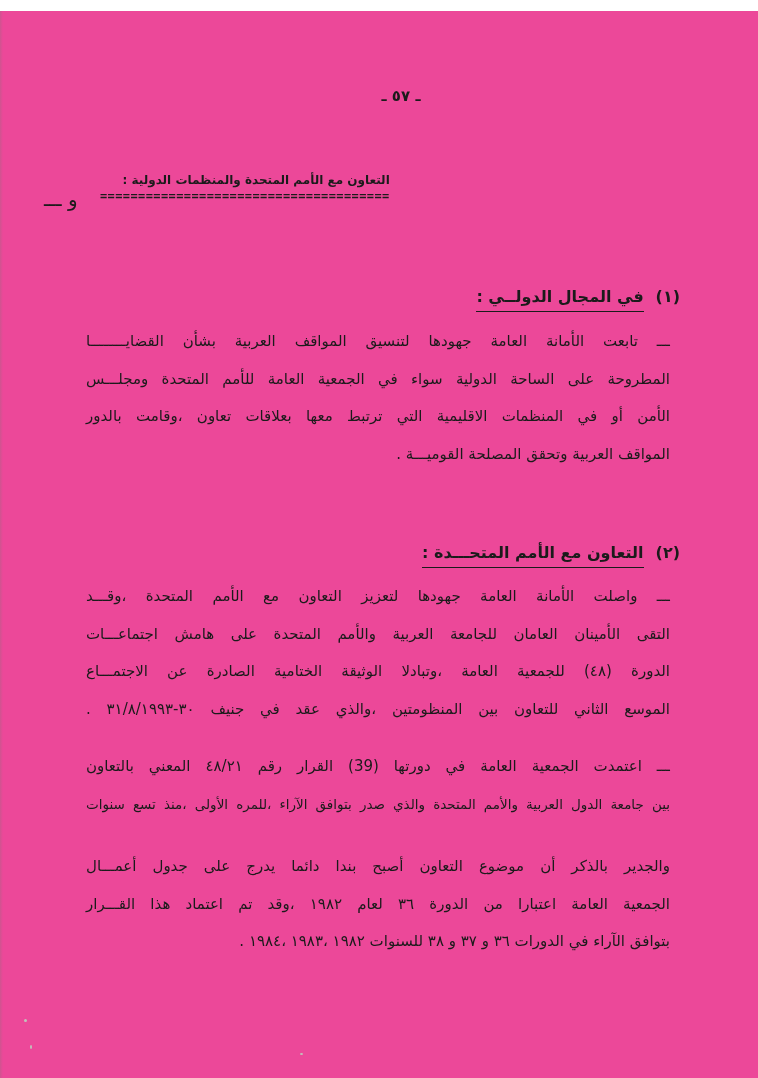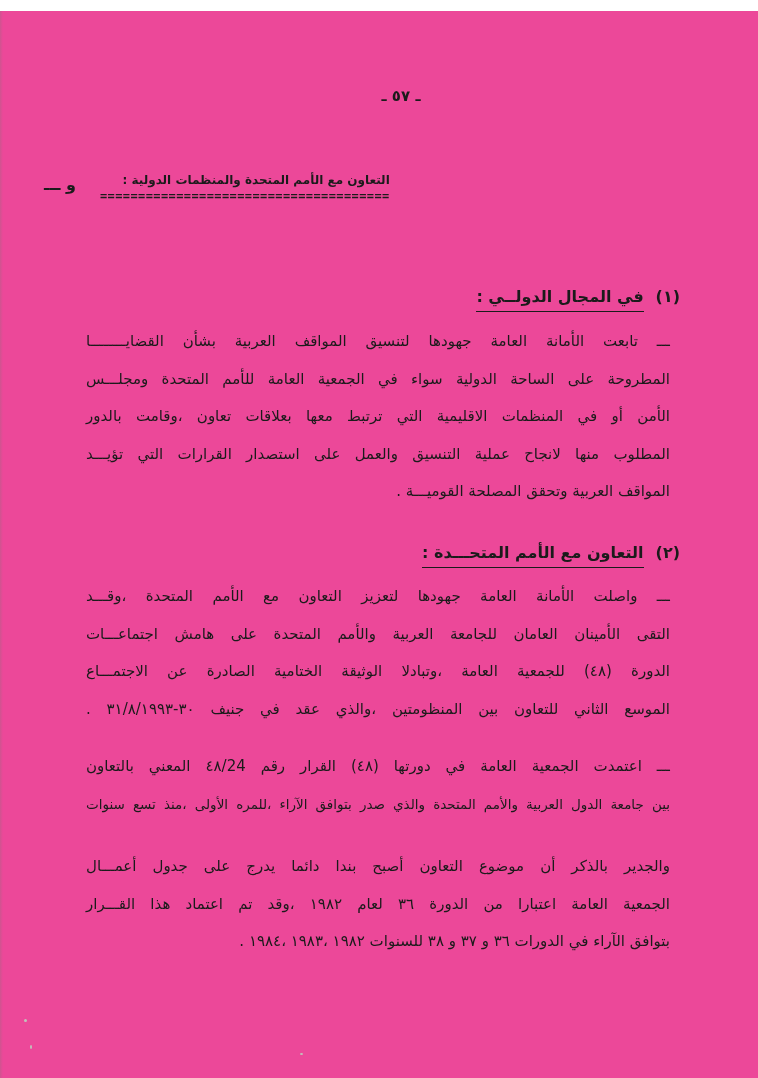--- a/index.html
+++ b/index.html
@@ -18,23 +18,23 @@
     position: absolute; left: 0; top: 0; bottom: 0; width: 3px;
     background: linear-gradient(to right, rgba(120,120,115,0.25), rgba(255,255,255,0));
   }
   .page-number {
     position: absolute; top: 76px; left: 0; right: 0;
     text-align: center; padding-left: 44px;
     direction: rtl;
     font-size: 15px; font-weight: bold; letter-spacing: 1px;
   }
   .heading-marker {
-    position: absolute; top: 164px; left: 44px;
+    position: absolute; top: 176px; left: 44px;
     direction: ltr;
-    font-size: 16px; font-weight: bold;
+    font-size: 20px; font-weight: normal;
   }
   .heading {
     position: absolute; top: 162px; left: 100px;
     direction: rtl; text-align: right;
   }
   .heading-title {
     font-size: 12px; font-weight: bold; letter-spacing: 0.3px;
     white-space: nowrap;
   }
   .heading-underline {
@@ -98,37 +98,36 @@
   </div>
 
   <div class="subsection" style="top:276px">
     <span class="sub-marker">(١)</span><span class="sub-title">في المجال الدولــي :</span>
   </div>
 
   <div class="para" style="top:312px">
     <div class="line">ـــ تابعت الأمانة العامة جهودها لتنسيق المواقف العربية بشأن القضايــــــــا</div>
     <div class="line">المطروحة على الساحة الدولية سواء في الجمعية العامة للأمم المتحدة ومجلـــس</div>
     <div class="line">الأمن أو في المنظمات الاقليمية التي ترتبط معها بعلاقات تعاون ،وقامت بالدور</div>
-    <div class="line">المطلوب منها لانجاح عملية التنسيق والعمل على استصدار القرارات التي تؤيـــد</div>
     <div class="line end">المواقف العربية وتحقق المصلحة القوميـــة .</div>
   </div>
 
   <div class="subsection" style="top:532px">
     <span class="sub-marker">(٢)</span><span class="sub-title">التعاون مع الأمم المتحـــدة :</span>
   </div>
 
   <div class="para" style="top:567px">
     <div class="line">ـــ واصلت الأمانة العامة جهودها لتعزيز التعاون مع الأمم المتحدة ،وقـــد</div>
     <div class="line">التقى الأمينان العامان للجامعة العربية والأمم المتحدة على هامش اجتماعـــات</div>
     <div class="line">الدورة (٤٨) للجمعية العامة ،وتبادلا الوثيقة الختامية الصادرة عن الاجتمـــاع</div>
     <div class="line">الموسع الثاني للتعاون بين المنظومتين ،والذي عقد في جنيف ٣٠-٣١/٨/١٩٩٣ .</div>
   </div>
 
   <div class="para" style="top:737px">
-    <div class="line">ـــ اعتمدت الجمعية العامة في دورتها (٤٨) القرار رقم ٤٨/24 المعني بالتعاون</div>
+    <div class="line">ـــ اعتمدت الجمعية العامة في دورتها (39) القرار رقم ٤٨/٢١ المعني بالتعاون</div>
     <div class="line tight">بين جامعة الدول العربية والأمم المتحدة والذي صدر بتوافق الآراء ،للمره الأولى ،منذ تسع سنوات</div>
   </div>
 
   <div class="para" style="top:837px">
     <div class="line">والجدير بالذكر أن موضوع التعاون أصبح بندا دائما يدرج على جدول أعمـــال</div>
     <div class="line">الجمعية العامة اعتبارا من الدورة ٣٦ لعام ١٩٨٢ ،وقد تم اعتماد هذا القـــرار</div>
     <div class="line end">بتوافق الآراء في الدورات ٣٦ و ٣٧ و ٣٨ للسنوات ١٩٨٢ ،١٩٨٣ ،١٩٨٤ .</div>
   </div>
 
   <div class="speckle s1"></div>

